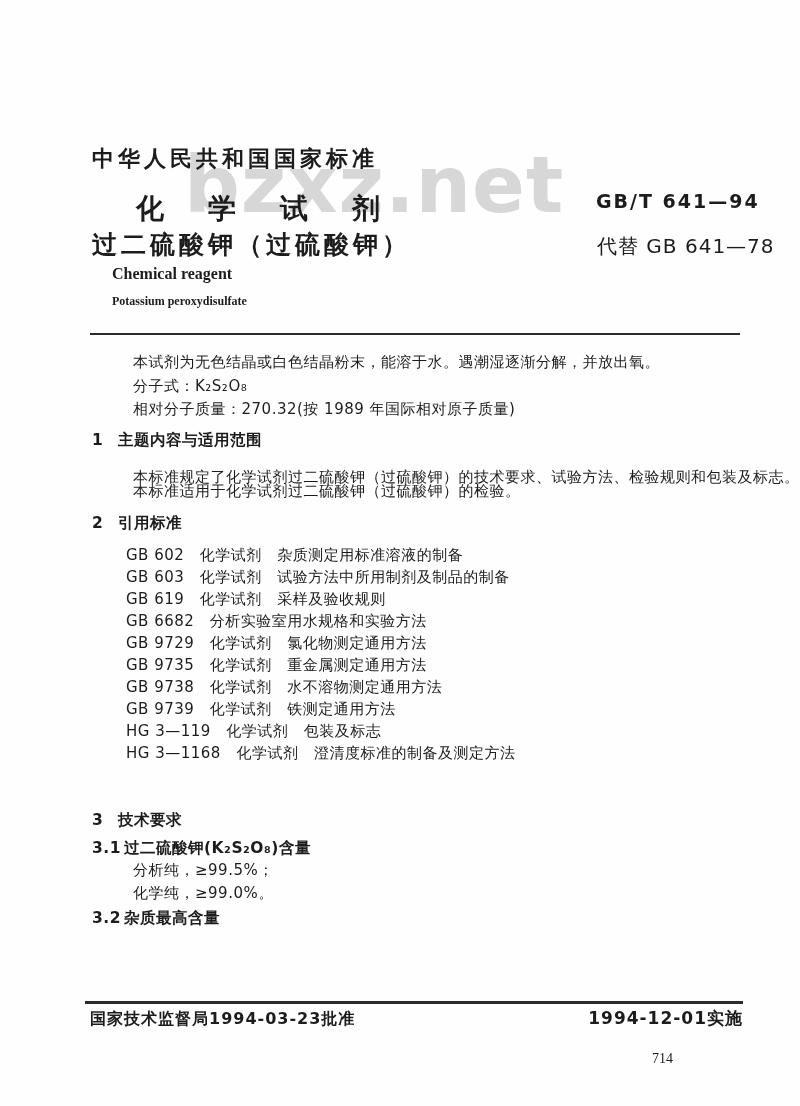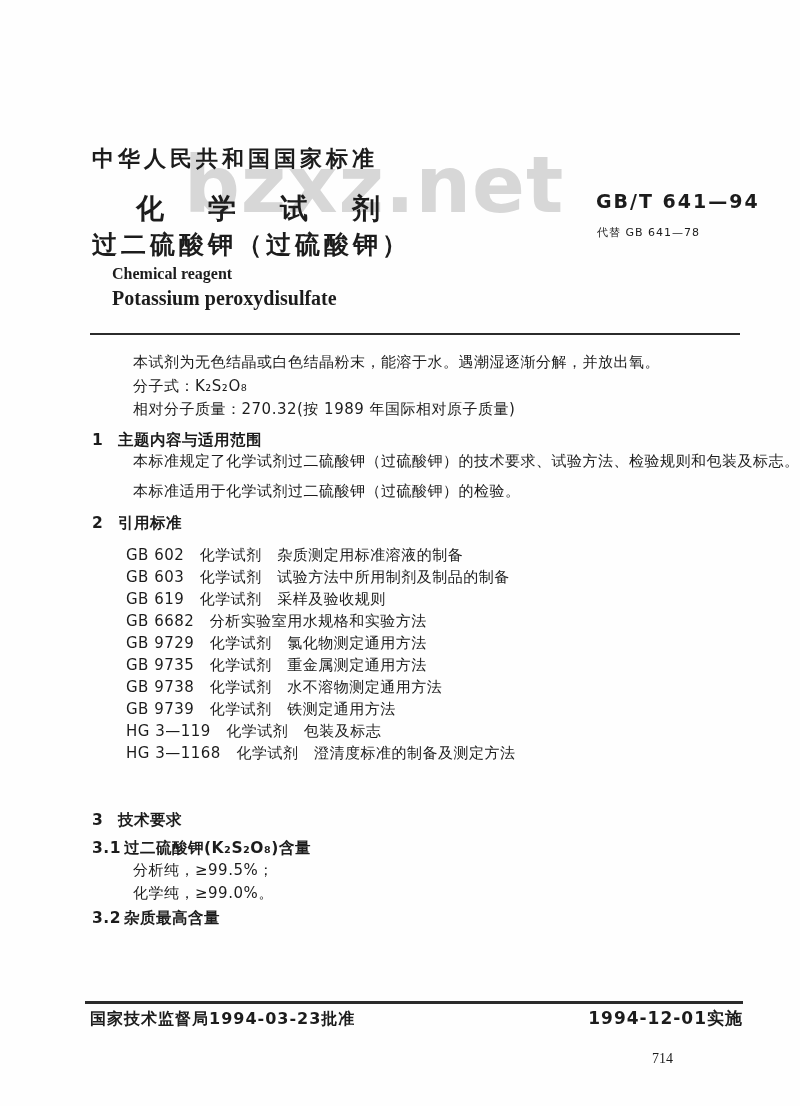--- a/index.html
+++ b/index.html
@@ -65,34 +65,34 @@
   }
   .en-title-col {
     position: absolute;
     left: 112px;
     width: 500px;
     text-align: left;
     font-family: "Liberation Serif", "DejaVu Serif", serif;
     font-weight: 700;
   }
   .title-en { top: 265px; font-size: 16px; }
-  .subtitle-en { top: 287px; font-size: 20px; }
+  .subtitle-en { top: 294px; font-size: 12px; }
 
   .standard-code {
     left: 596px;
     top: 190px;
     font-size: 19px;
     font-weight: 700;
     letter-spacing: 2px;
     white-space: nowrap;
   }
   .replaces {
     left: 597px;
-    top: 225px;
-    font-size: 11px;
+    top: 233px;
+    font-size: 20px;
     letter-spacing: 1px;
     white-space: nowrap;
   }
 
   .rule {
     position: absolute;
     background: #2b2b2b;
   }
   .rule-top { left: 90px; top: 333px; width: 650px; height: 2px; }
   .rule-bottom { left: 85px; top: 1001px; width: 658px; height: 3px; }
@@ -172,21 +172,21 @@
 
     <div class="rule rule-top"></div>
 
     <div class="body-line" style="top:353px">本试剂为无色结晶或白色结晶粉末，能溶于水。遇潮湿逐渐分解，并放出氧。</div>
     <div class="body-line" style="top:377px">分子式：K₂S₂O₈</div>
     <div class="body-line" style="top:400px">相对分子质量：270.32(按 1989 年国际相对原子质量)</div>
 
     <div class="section-head" style="top:430px">
       <span class="sec-num">1</span><span>主题内容与适用范围</span>
     </div>
-    <div class="body-line" style="top:452px">本标准规定了化学试剂过二硫酸钾（过硫酸钾）的技术要求、试验方法、检验规则和包装及标志。</div>
+    <div class="body-line" style="top:468px">本标准规定了化学试剂过二硫酸钾（过硫酸钾）的技术要求、试验方法、检验规则和包装及标志。</div>
     <div class="body-line" style="top:482px">本标准适用于化学试剂过二硫酸钾（过硫酸钾）的检验。</div>
 
     <div class="section-head" style="top:513px">
       <span class="sec-num">2</span><span>引用标准</span>
     </div>
     <div class="ref-list">
       <div class="ref-item">GB 602　化学试剂　杂质测定用标准溶液的制备</div>
       <div class="ref-item">GB 603　化学试剂　试验方法中所用制剂及制品的制备</div>
       <div class="ref-item">GB 619　化学试剂　采样及验收规则</div>
       <div class="ref-item">GB 6682　分析实验室用水规格和实验方法</div>

